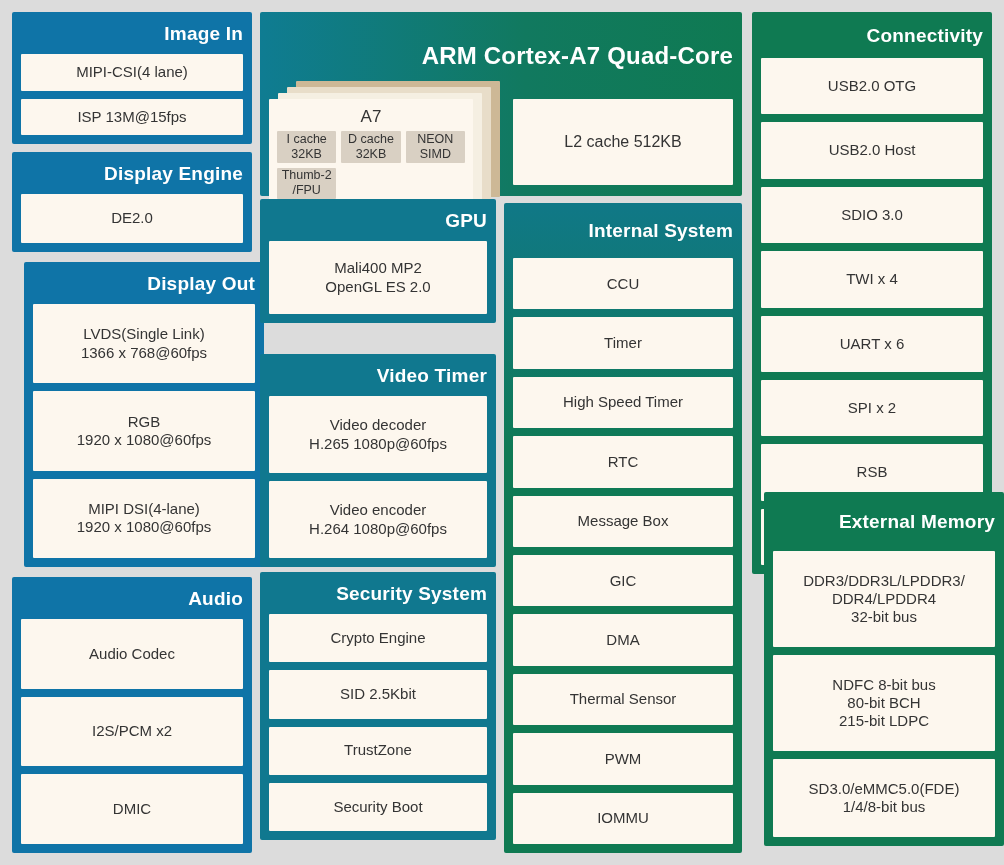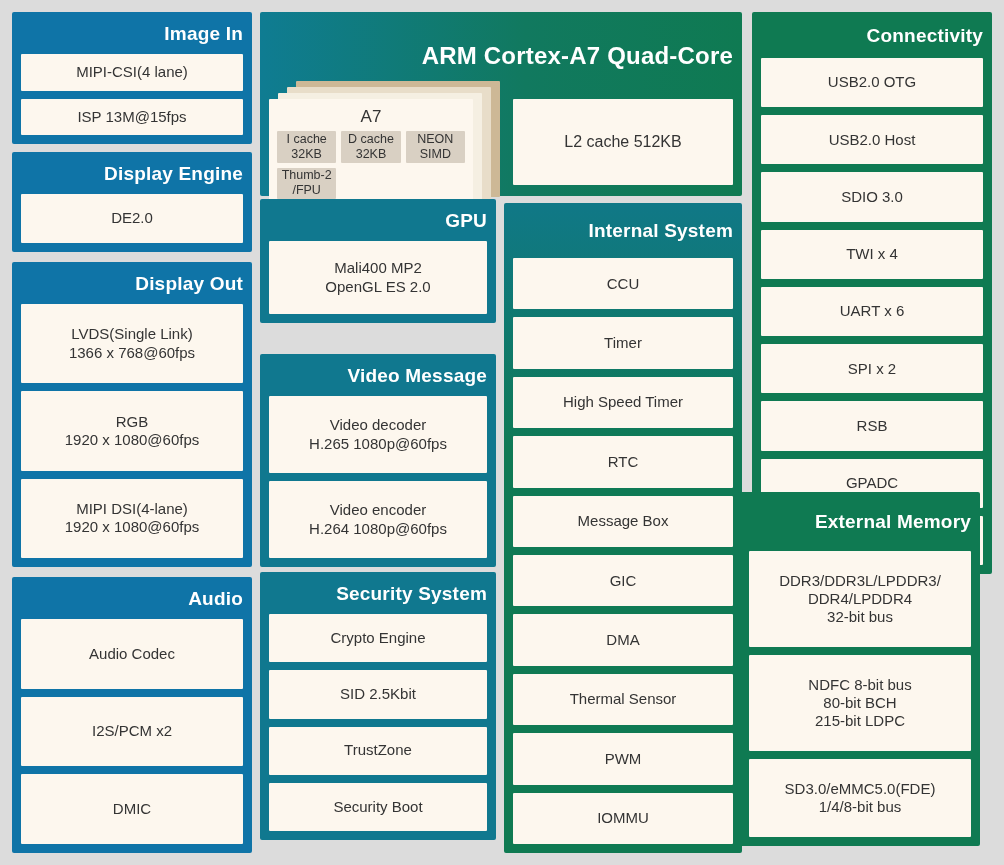--- a/index.html
+++ b/index.html
@@ -46,35 +46,35 @@
   
   .blue   { background: #0f74a7; }
   .teal   { background: #10788f; }
   .green  { background: #0f7a52; }
   .grad-arm { background: linear-gradient(90deg, #0f7c92 0%, #11795f 55%, #0f7a52 100%); }
   .grad-int { background: linear-gradient(180deg, #107887 0%, #0f7a55 38%, #0f7a52 100%); }
 
   
   #img-in      { left: 12px;  top: 12px;  width: 240px; height: 132px; }
   #disp-engine { left: 12px;  top: 152px; width: 240px; height: 100px; }
-  #disp-out    { left: 12px;  top: 262px; width: 240px; height: 305px; }
+  #disp-out    { left: 24px;  top: 262px; width: 240px; height: 305px; }
   #audio       { left: 12px;  top: 577px; width: 240px; height: 276px; }
 
   
   #arm         { left: 260px; top: 12px;  width: 482px; height: 184px; }
   #gpu         { left: 260px; top: 199px; width: 236px; height: 124px; }
   #video       { left: 260px; top: 354px; width: 236px; height: 213px; }
   #security    { left: 260px; top: 572px; width: 236px; height: 268px; }
 
   
   #internal    { left: 504px; top: 203px; width: 238px; height: 650px; }
 
   
   #connect     { left: 752px; top: 12px;  width: 240px; height: 562px; }
-  #extmem      { left: 740px; top: 492px; width: 240px; height: 354px; }
+  #extmem      { left: 764px; top: 492px; width: 240px; height: 354px; }
 
   
   #img-in      .panel-title,
   #disp-engine .panel-title,
   #disp-out    .panel-title,
   #audio       .panel-title { font-size: 19px; padding: 12px 0 11px; }
 
   #arm .panel-title      { font-size: 24px; padding: 24px 0 13px; margin-top: 8px; }
   #gpu .panel-title,
   #video .panel-title,
@@ -210,21 +210,21 @@
       <div class="l2">L2 cache 512KB</div>
     </div>
   </div>
 
   <div class="panel teal" id="gpu">
     <div class="panel-title">GPU</div>
     <div class="cell">Mali400 MP2<br>OpenGL ES 2.0</div>
   </div>
 
   <div class="panel teal" id="video">
-    <div class="panel-title">Video Message</div>
+    <div class="panel-title">Video Timer</div>
     <div class="cell">Video decoder<br>H.265 1080p@60fps</div>
     <div class="cell">Video encoder<br>H.264 1080p@60fps</div>
   </div>
 
   <div class="panel teal" id="security">
     <div class="panel-title">Security System</div>
     <div class="cell">Crypto Engine</div>
     <div class="cell">SID 2.5Kbit</div>
     <div class="cell">TrustZone</div>
     <div class="cell">Security Boot</div>
@@ -246,21 +246,20 @@
 
   <div class="panel green" id="connect">
     <div class="panel-title">Connectivity</div>
     <div class="cell">USB2.0 OTG</div>
     <div class="cell">USB2.0 Host</div>
     <div class="cell">SDIO 3.0</div>
     <div class="cell">TWI x 4</div>
     <div class="cell">UART x 6</div>
     <div class="cell">SPI x 2</div>
     <div class="cell">RSB</div>
-    <div class="cell">GPADC</div>
     <div class="cell">KEYADC</div>
   </div>
 
   <div class="panel green" id="extmem">
     <div class="panel-title">External Memory</div>
     <div class="cell">DDR3/DDR3L/LPDDR3/<br>DDR4/LPDDR4<br>32-bit bus</div>
     <div class="cell">NDFC  8-bit bus<br>80-bit BCH<br>215-bit LDPC</div>
     <div class="cell">SD3.0/eMMC5.0(FDE)<br>1/4/8-bit bus</div>
   </div>
 

